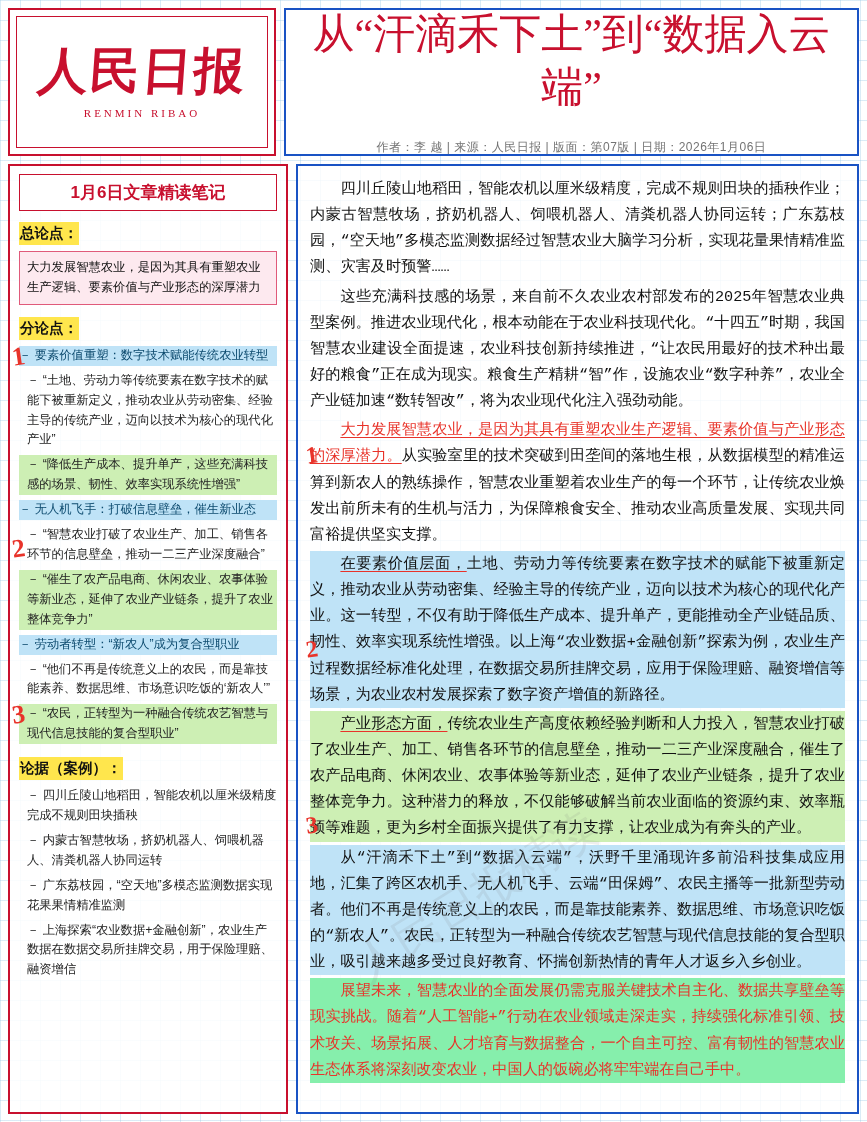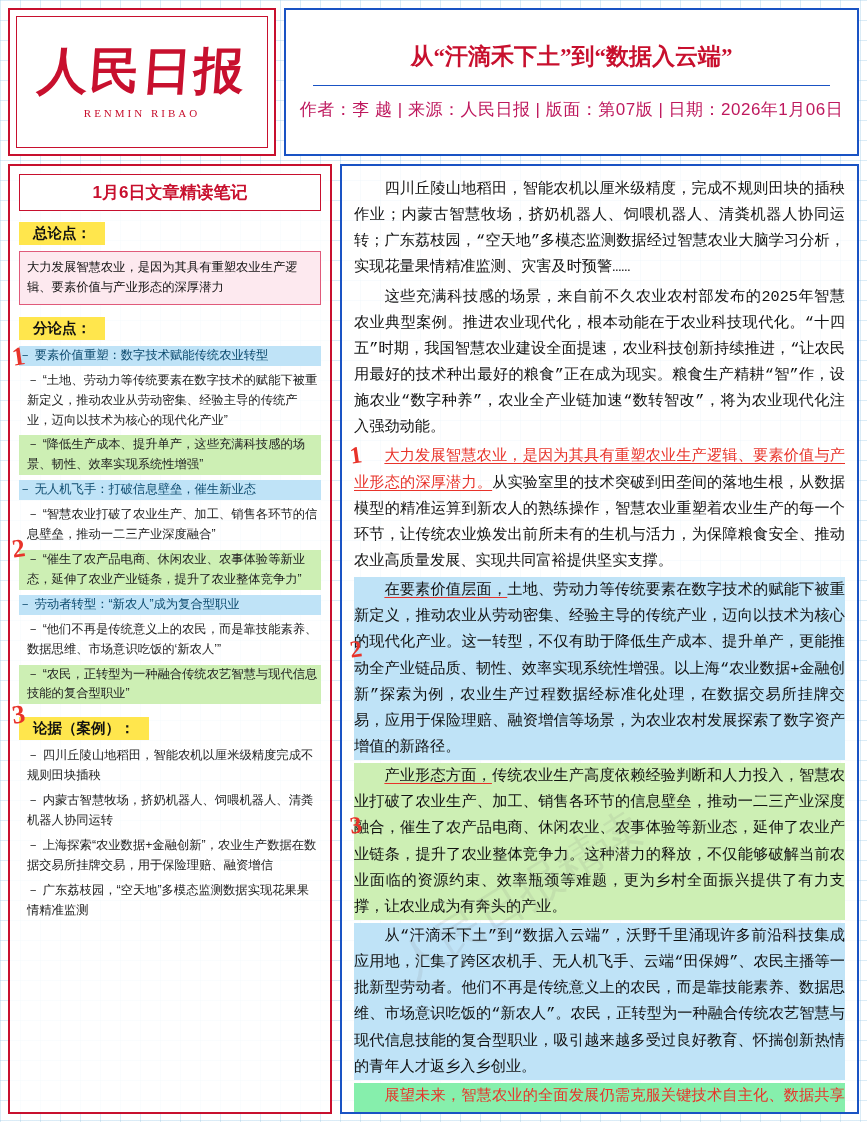--- a/index.html
+++ b/index.html
@@ -41,45 +41,45 @@
     font-family: "Liberation Serif", serif;
     font-size: 11px; color:#c8102e; letter-spacing: 3px; margin-top: 10px;
   }
   .header-right {
     flex: 1; border: 2px solid #1a53c4; background:#fff;
     display:flex; flex-direction:column; align-items:center; justify-content:center;
     padding: 6px 10px;
   }
   .headline {
     font-family: "Liberation Serif", serif;
-    font-size: 23px; font-weight: 700; color:#c8102e; text-align:center;
+    font-size: 42px; font-weight: 400; color:#c8102e; text-align:center;
     line-height:1.25;
   }
   .byline-rule { width: 94%; height: 1px; background:#1a53c4; margin: 14px 0 12px; }
   .byline {
-    font-size: 17px; color:#be185d; text-align:left; letter-spacing: .5px;
+    font-size: 12px; color:#737373; text-align:left; letter-spacing: .5px;
   }
   .byline span { white-space: nowrap; }
 
   
   .body-wrap { display:flex; gap: 8px; margin-top: 8px; height: 950px; }
 
   .notes {
-    width: 324px; border: 2px solid #c8102e; background: rgba(255,255,255,0.86);
+    width: 280px; border: 2px solid #c8102e; background: rgba(255,255,255,0.86);
     padding: 8px 9px 10px;
     overflow: hidden;
   }
   .notes-title {
     border: 1.5px solid #c8102e; color:#c8102e; font-weight:700;
     font-size: 17px; text-align:center; padding: 6px 0; margin-bottom: 9px;
     background: #fff;
   }
   .sec-head {
     display:inline-block; font-weight:700; font-size:14.5px; color:#111;
-    background: #ffe64d; padding: 2px 14px; margin: 2px 0 6px;
+    background: #ffe64d; padding: 2px 1px; margin: 2px 0 6px;
   }
   .thesis-box {
     border: 1.5px solid #e05a7a; background:#fde9ef; padding: 6px 7px;
     font-size: 12.3px; line-height: 1.62; color:#111; margin-bottom: 10px;
   }
   .pt {
     font-size: 12.3px; line-height: 1.62; color:#111; margin: 0 0 5px;
   }
   .pt.lead { color:#0c4a6e; }
   .pt.sub { padding-left: 8px; color:#222; }
@@ -157,22 +157,22 @@
       <p class="pt sub hl-green">－ “催生了农产品电商、休闲农业、农事体验等新业态，延伸了农业产业链条，提升了农业整体竞争力”</p>
 
       <div class="num-mark" style="left:2px; top:534px;">3</div>
       <p class="pt lead hl-blue">－ 劳动者转型：“新农人”成为复合型职业</p>
       <p class="pt sub">－ “他们不再是传统意义上的农民，而是靠技能素养、数据思维、市场意识吃饭的‘新农人’”</p>
       <p class="pt sub hl-green">－ “农民，正转型为一种融合传统农艺智慧与现代信息技能的复合型职业”</p>
 
       <div class="sec-head" style="margin-top:8px;">论据（案例）：</div>
       <p class="pt sub">－ 四川丘陵山地稻田，智能农机以厘米级精度完成不规则田块插秧</p>
       <p class="pt sub">－ 内蒙古智慧牧场，挤奶机器人、饲喂机器人、清粪机器人协同运转</p>
+      <p class="pt sub">－ 广东荔枝园，“空天地”多模态监测数据实现花果果情精准监测</p>
       <p class="pt sub">－ 上海探索“农业数据+金融创新”，农业生产数据在数据交易所挂牌交易，用于保险理赔、融资增信</p>
-      <p class="pt sub">－ 广东荔枝园，“空天地”多模态监测数据实现花果果情精准监测</p>
     </div>
 
     <div class="article art-marks">
 
       <div class="watermark">人民日报精读</div>
 
       <p class="para">四川丘陵山地稻田，智能农机以厘米级精度，完成不规则田块的插秧作业；内蒙古智慧牧场，挤奶机器人、饲喂机器人、清粪机器人协同运转；广东荔枝园，“空天地”多模态监测数据经过智慧农业大脑学习分析，实现花量果情精准监测、灾害及时预警……</p>
 
       <p class="para">这些充满科技感的场景，来自前不久农业农村部发布的2025年智慧农业典型案例。推进农业现代化，根本动能在于农业科技现代化。“十四五”时期，我国智慧农业建设全面提速，农业科技创新持续推进，“让农民用最好的技术种出最好的粮食”正在成为现实。粮食生产精耕“智”作，设施农业“数字种养”，农业全产业链加速“数转智改”，将为农业现代化注入强劲动能。</p>
 

